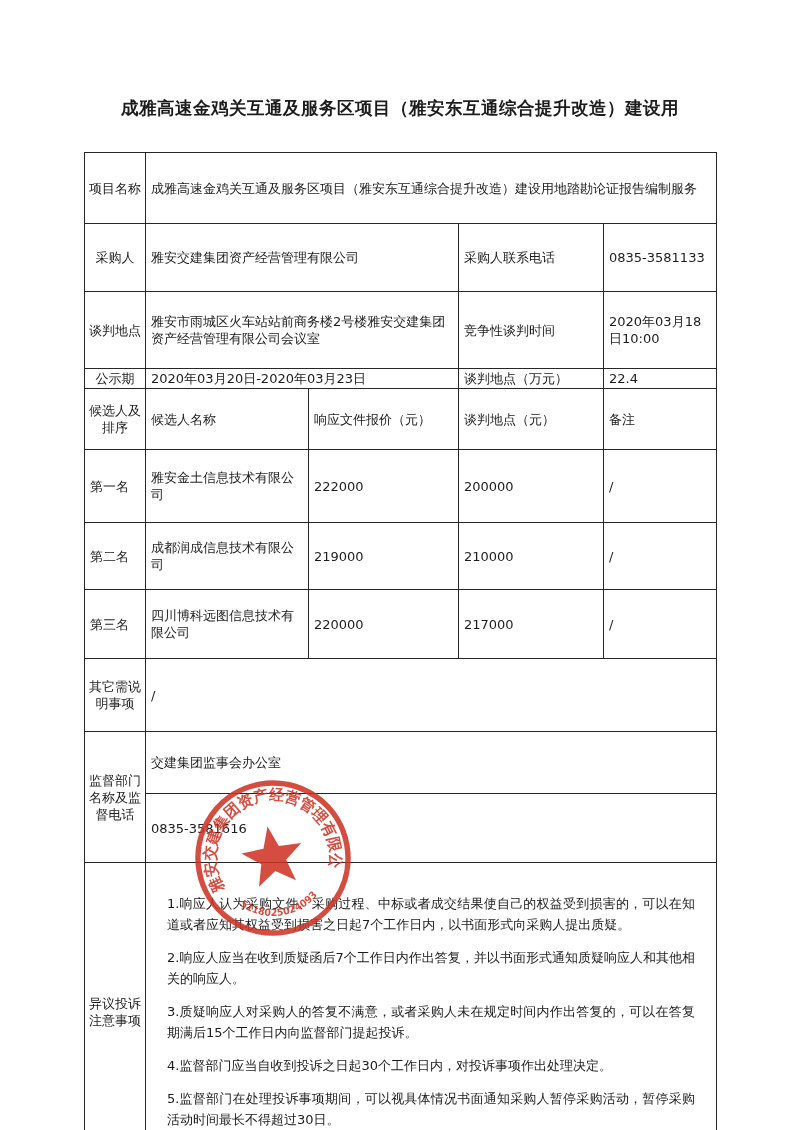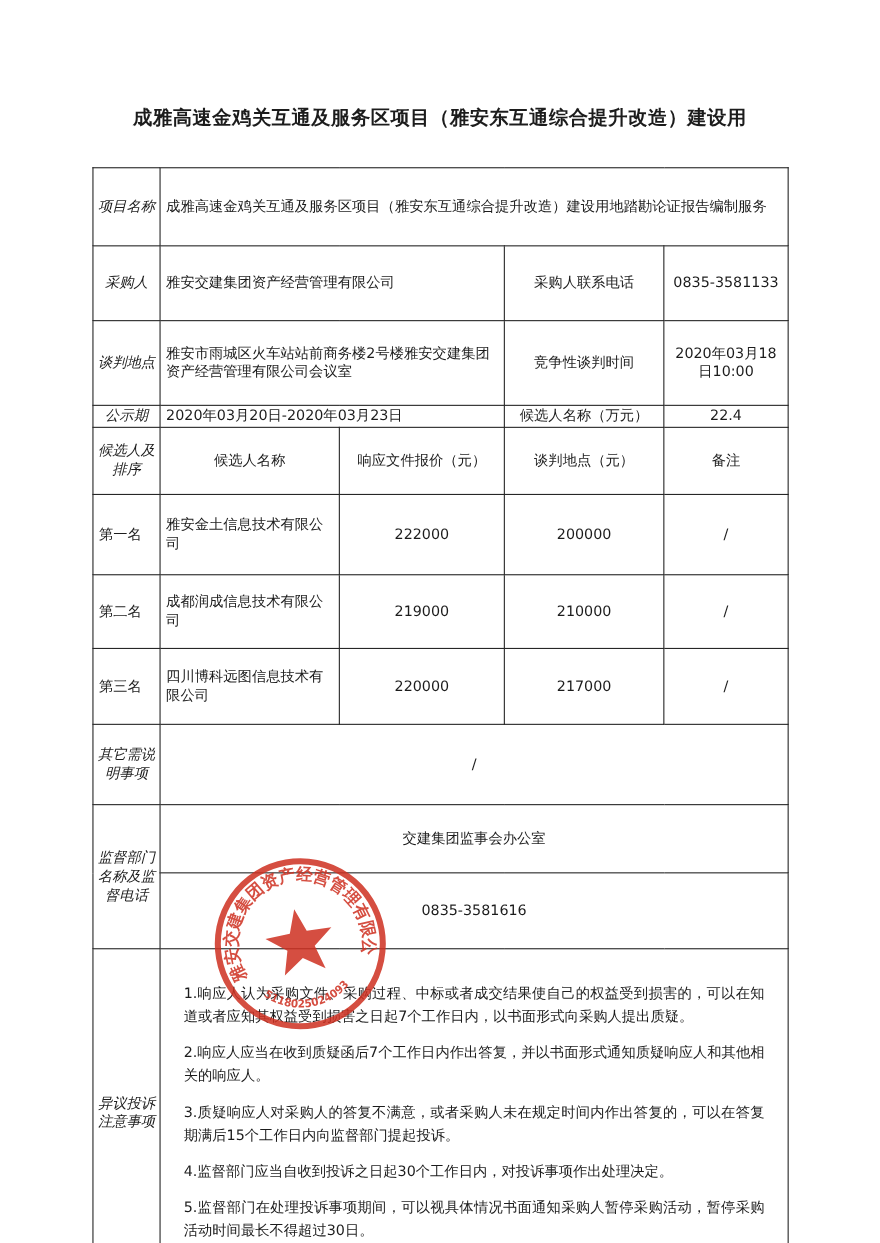--- a/index.html
+++ b/index.html
@@ -23,22 +23,22 @@
   }
   td{
     border:1.7px solid #262626;
     padding:16px 5px;
     font-size:13px;
     line-height:17px;
     vertical-align:middle;
     word-break:break-all;
     overflow:hidden;
   }
-  td.lab{text-align:center;padding:2px 2px;font-style:italic;}
-  td.ctr{text-align:center;}
+  td.lab{text-align:center;padding:2px 2px;}
+  td.ctr{}
   tr.r-project td{height:38px;}
   tr.r-purchaser td{height:35px;}
   tr.r-venue td{height:44px;}
   tr.r-publicity td{height:16px;}
   tr.r-publicity td{padding-top:1px;padding-bottom:1px;}
   tr.r-head td{height:28px;}
   tr.r-cand1 td{height:40px;}
   tr.r-cand2 td{height:31px;}
   tr.r-cand3 td{height:36px;}
   tr.r-other td{height:40px;}
@@ -88,21 +88,21 @@
     <tr class="r-venue">
       <td class="lab">谈判地点</td>
       <td colspan="2">雅安市雨城区火车站站前商务楼2号楼雅安交建集团资产经营管理有限公司会议室</td>
       <td class="ctr">竞争性谈判时间</td>
       <td class="ctr">2020年03月18日10:00</td>
     </tr>
 
     <tr class="r-publicity">
       <td class="lab">公示期</td>
       <td colspan="2">2020年03月20日-2020年03月23日</td>
-      <td class="ctr">候选人名称（万元）</td>
+      <td class="ctr">谈判地点（万元）</td>
       <td class="ctr">22.4</td>
     </tr>
 
     <tr class="r-head">
       <td class="lab">候选人及排序</td>
       <td class="ctr">候选人名称</td>
       <td class="ctr">响应文件报价（元）</td>
       <td class="ctr">谈判地点（元）</td>
       <td class="ctr">备注</td>
     </tr>

